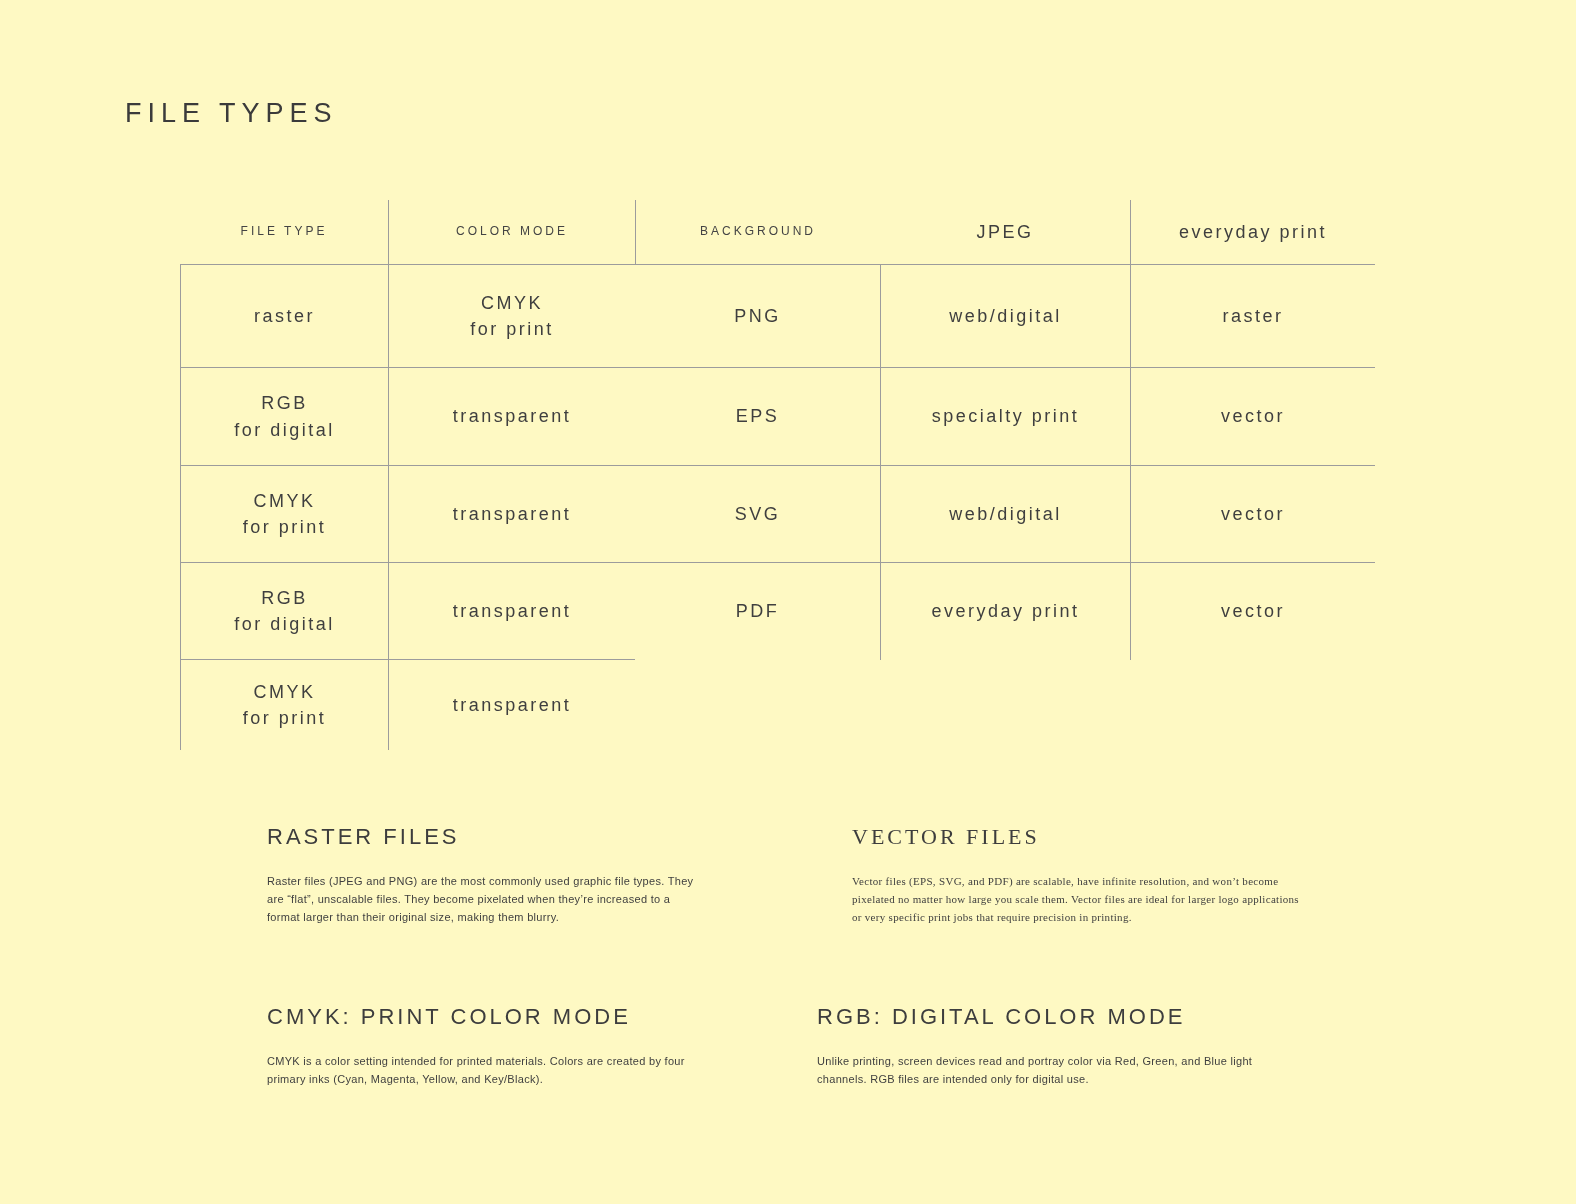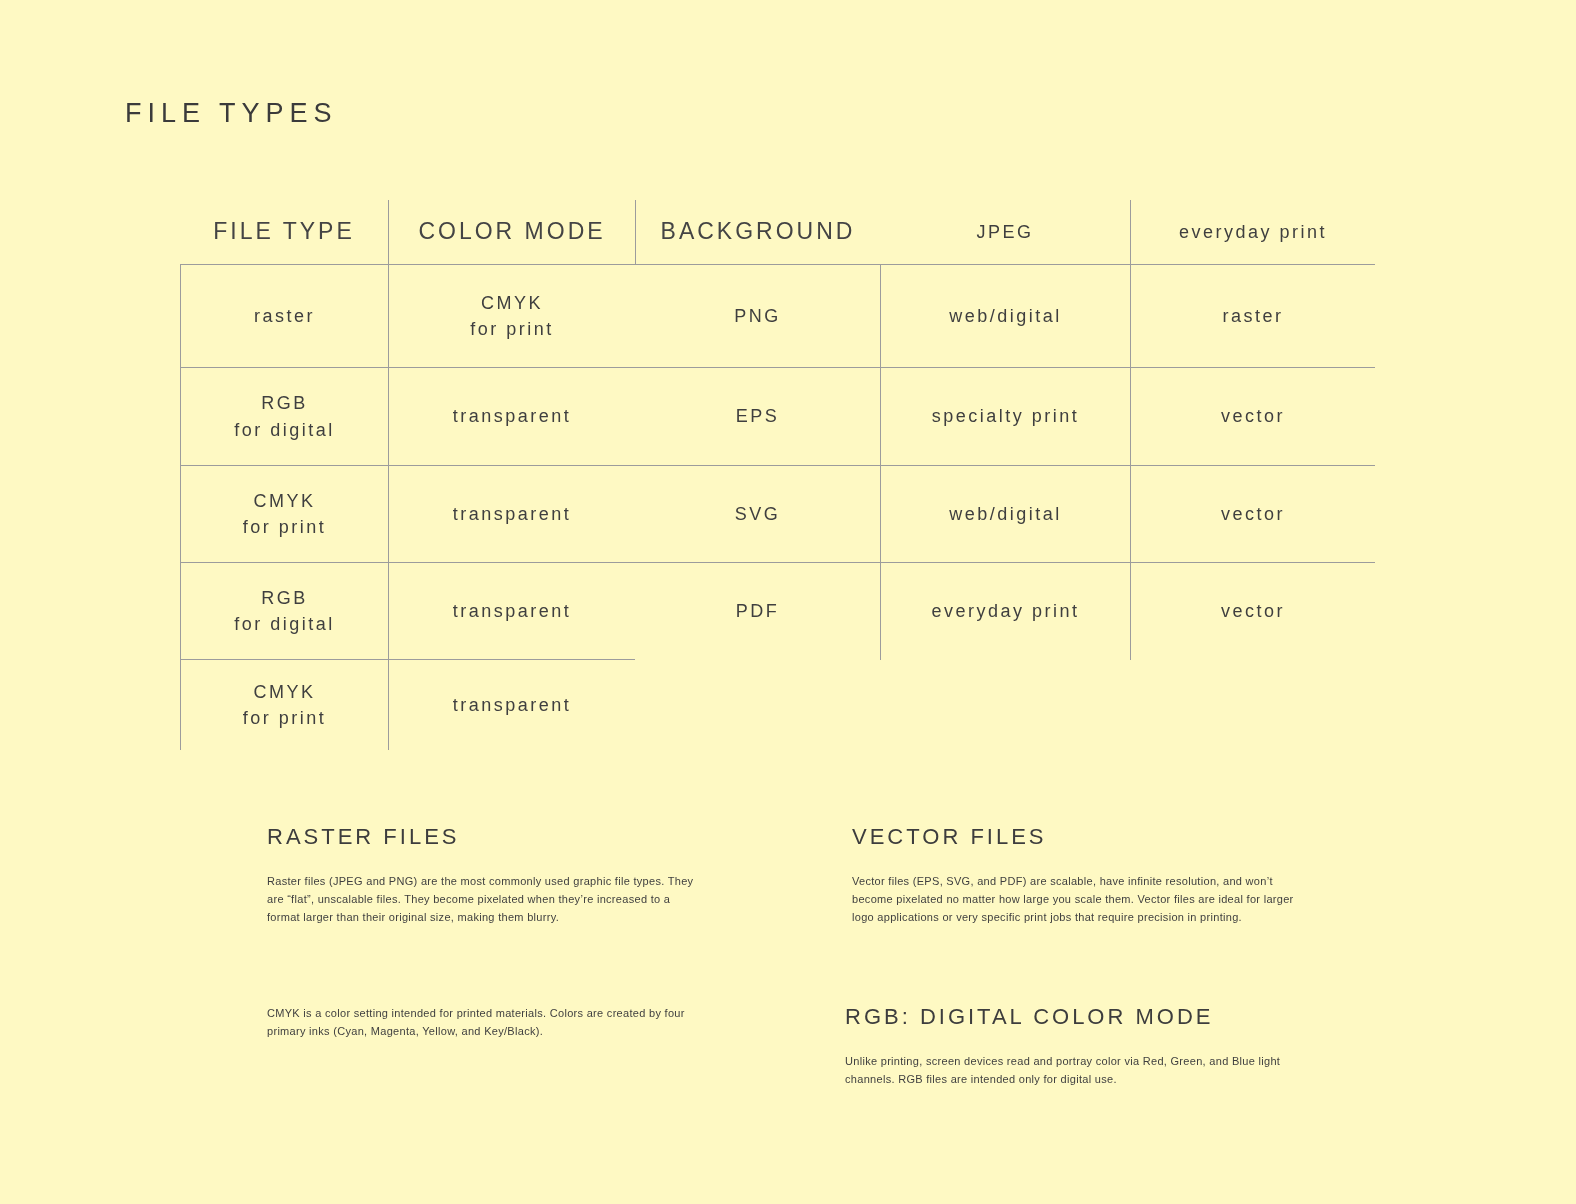--- a/index.html
+++ b/index.html
@@ -40,21 +40,21 @@
     align-items: center;
     justify-content: center;
     text-align: center;
     font-size: 18px;
     letter-spacing: 2.5px;
     color: #3f3f3f;
     white-space: pre-line;
     line-height: 1.45;
   }
   .cell.header {
-    font-size: 23px;
+    font-size: 12px;
     letter-spacing: 3px;
     color: #444444;
   }
   
   .cell.vline { border-left: 1px solid #9c9c9c; }
   
   .cell.hline { border-bottom: 1px solid #9c9c9c; }
   
   .section {
     position: absolute;
@@ -67,23 +67,23 @@
     font-weight: 400;
   }
   .section-body {
     font-size: 11px;
     line-height: 18px;
     letter-spacing: 0.3px;
     color: #3f3f3f;
     margin: 0;
   }
   .sec-raster { left: 267px; top: 824px; width: 432px; }
-  .sec-vector { left: 852px; top: 824px; width: 448px; }
+  .sec-vector { left: 852px; top: 824px; width: 448px; font-family: Liberation Serif, serif; }
   .sec-cmyk   { left: 267px; top: 1004px; width: 430px; }
-  .sec-rgb    { left: 845px; top: 1004px; width: 445px; }
+  .sec-rgb    { left: 817px; top: 1004px; width: 445px; }
 </style>
 </head>
 <body>
 
 <div class="page">
 
   <div class="page-title">FILE TYPES</div>
 
   <div class="file-table">
 
@@ -130,20 +130,21 @@
     <h2 class="section-heading">RASTER FILES</h2>
     <p class="section-body">Raster files (JPEG and PNG) are the most commonly used graphic file types. They are “flat”, unscalable files. They become pixelated when they’re increased to a format larger than their original size, making them blurry.</p>
   </div>
 
   <div class="section sec-vector">
     <h2 class="section-heading">VECTOR FILES</h2>
     <p class="section-body">Vector files (EPS, SVG, and PDF) are scalable, have infinite resolution, and won’t become pixelated no matter how large you scale them. Vector files are ideal for larger logo applications or very specific print jobs that require precision in printing.</p>
   </div>
 
   <div class="section sec-cmyk">
+    <h2 class="section-heading">CMYK: PRINT COLOR MODE</h2>
     <p class="section-body">CMYK is a color setting intended for printed materials. Colors are created by four primary inks (Cyan, Magenta, Yellow, and Key/Black).</p>
   </div>
 
   <div class="section sec-rgb">
     <h2 class="section-heading">RGB: DIGITAL COLOR MODE</h2>
     <p class="section-body">Unlike printing, screen devices read and portray color via Red, Green, and Blue light channels. RGB files are intended only for digital use.</p>
   </div>
 
 </div>
 

